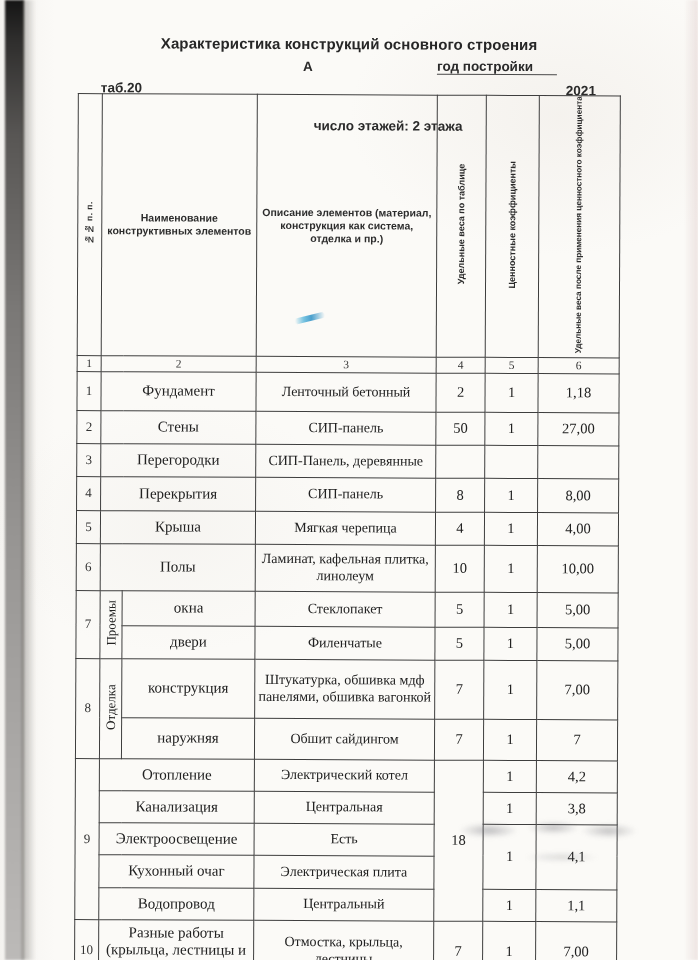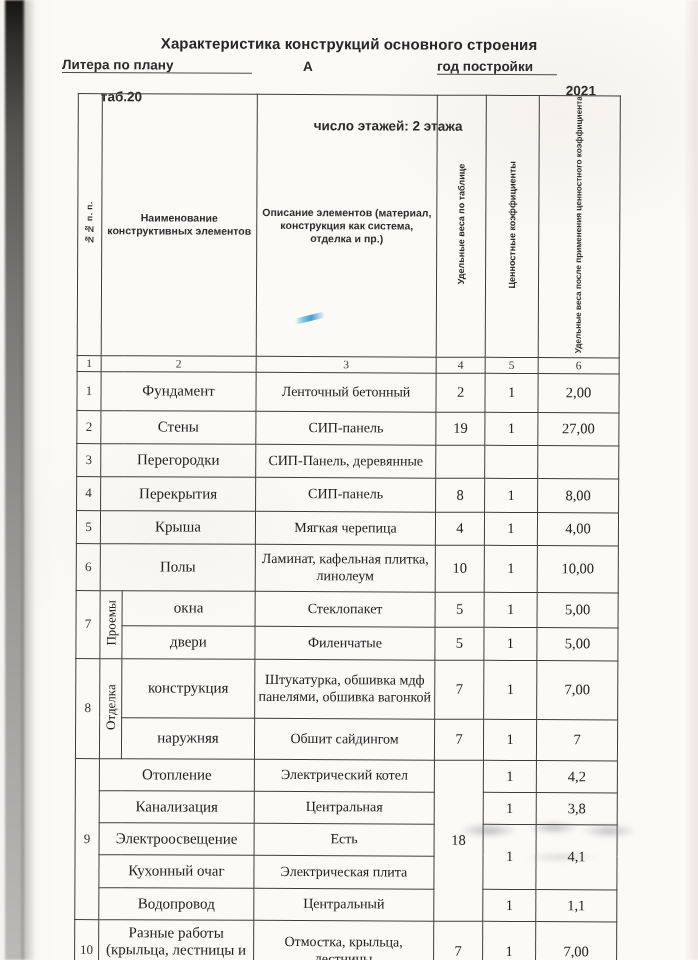--- a/index.html
+++ b/index.html
@@ -101,29 +101,26 @@
 
 <div id="scan">
   <div class="edge-left"></div>
   <div class="edge-left-soft"></div>
   <div class="edge-right"></div>
 
   <div id="page-content">
 
     <div class="title sans b">Характеристика конструкций основного строения</div>
 
-    <div class="hdr-line sans b" style="left:62px;top:57px;">
-      <span class="u" style="width:190px;">Литера по плану</span>
-    </div>
     <div class="hdr-line sans b" style="left:303px;top:58px;">А</div>
     <div class="hdr-line sans b" style="left:437px;top:57px;text-decoration:underline;">
       <span class="u" style="width:120px;">год постройки</span>
     </div>
     <div class="hdr-line sans b" style="left:566px;top:58px;margin-top:23px;">2021</div>
-    <div class="hdr-line sans b" style="left:101px;top:89px;">таб.20</div>
+    <div class="hdr-line sans b" style="left:101px;top:80px;">таб.20</div>
     <div class="hdr-line sans b" style="left:314px;top:79px;margin-top:38px;">число этажей: 2 этажа</div>
 
     <div id="tbl-wrap">
     <table>
       <colgroup>
         <col style="width:24px">
             <col style="width:22px">
             <col style="width:133px">
         <col style="width:180px">
             <col style="width:49px">
@@ -149,28 +146,28 @@
         <td>5</td>
         <td>6</td>
       </tr>
 
       <tr class="h-r1">
         <td class="numcol">1</td>
         <td colspan="2" class="name-cell">Фундамент</td>
         <td class="desc-cell">Ленточный бетонный</td>
         <td class="val-cell">2</td>
         <td class="val-cell">1</td>
-        <td class="val-cell">2,00</td>
+        <td class="val-cell">1,18</td>
       </tr>
 
       <tr class="h-r2">
         <td class="numcol">2</td>
         <td colspan="2" class="name-cell">Стены</td>
         <td class="desc-cell">СИП-панель</td>
-        <td class="val-cell">19</td>
+        <td class="val-cell">50</td>
         <td class="val-cell">1</td>
         <td class="val-cell">27,00</td>
       </tr>
 
       <tr class="h-r3">
         <td class="numcol">3</td>
         <td colspan="2" class="name-cell">Перегородки</td>
         <td class="desc-cell">СИП-Панель, деревянные</td>
         <td class="val-cell"></td>
         <td class="val-cell"></td>

